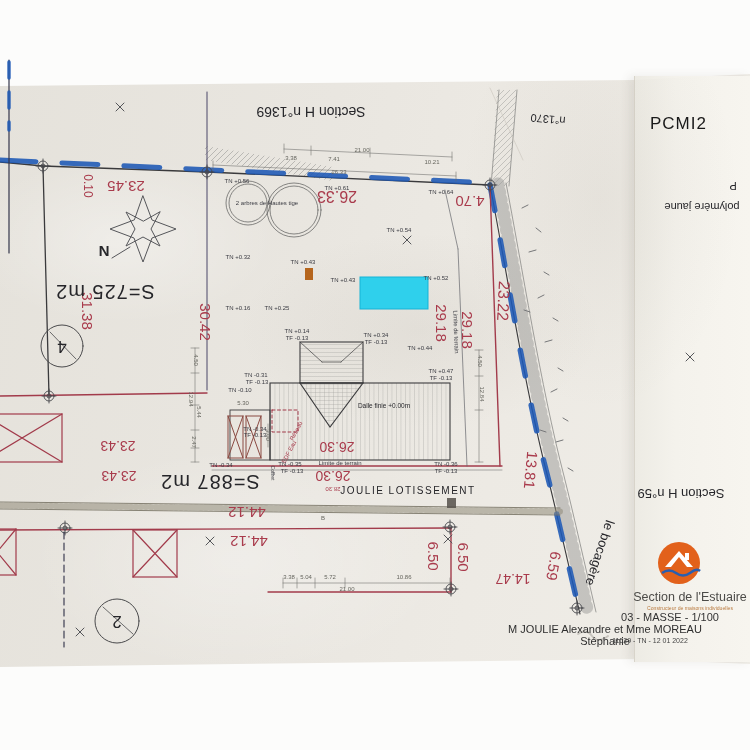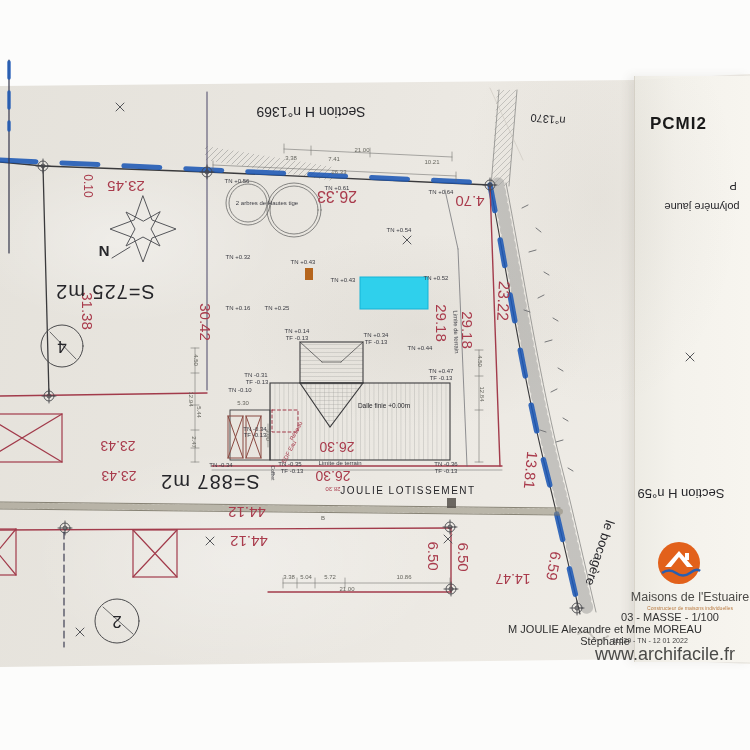--- a/index.html
+++ b/index.html
@@ -13,21 +13,21 @@
       radial-gradient(220px 120px at 120px 240px,rgba(255,255,255,.35),transparent 70%),
       radial-gradient(260px 140px at 420px 330px,rgba(120,110,95,.08),transparent 70%),
       radial-gradient(300px 160px at 240px 560px,rgba(255,255,255,.30),transparent 70%),
       radial-gradient(200px 300px at 600px 200px,rgba(120,110,95,.07),transparent 70%);
     clip-path:polygon(0px 86px,634px 80px,750px 74px,750px 664px,640px 659px,0px 667px);}
   .paper2{position:absolute;left:634px;top:76px;width:116px;height:586px;
     background:linear-gradient(90deg,#edebe4 0%,#f4f2ec 35%,#f7f5ef 100%);
     border-left:1px solid #d8d4ca;box-shadow:-5px 0 9px rgba(90,80,70,.10);}
   svg.linework{position:absolute;left:0;top:0;}
   .ann{position:absolute;white-space:nowrap;line-height:1;transform-origin:center;}
-  .stamp{position:absolute;left:650px;top:114px;font-size:17px;font-weight:bold;
+  .stamp{position:absolute;left:650px;top:114px;font-size:17px;font-weight:normal;
     letter-spacing:1px;color:#191919;}
   .titleblock{position:absolute;left:480px;top:538px;width:270px;}
   .tb-logo{position:absolute;left:175px;top:2px;width:48px;height:52px;}
   .tb-company{position:absolute;left:150px;top:52px;width:120px;text-align:center;
     font-size:12.5px;color:#4c4b48;}
   .tb-tagline{position:absolute;left:150px;top:67px;width:120px;text-align:center;
     font-size:6px;color:#b97a3f;transform:scale(.85);}
   .tb-sheet{position:absolute;left:110px;top:73px;width:160px;text-align:center;
     font-size:11px;color:#333;}
   .tb-clients{position:absolute;left:5px;top:85px;width:240px;text-align:center;
@@ -278,21 +278,20 @@
 
   <div class="stamp">PCMI2</div>
 
   <div class="titleblock">
     <svg class="tb-logo" width="48" height="52" viewBox="0 0 48 52">
       <circle cx="24" cy="23" r="21" fill="#e2611b"></circle>
       <path d="M10,27 L24,11 L38,27 L32,27 L24,17 L16,27 Z" fill="#ffffff"></path>
       <rect x="30" y="13" width="4" height="7" fill="#ffffff"></rect>
       <path d="M7,33 Q14,28 21,33 T35,33 T45,31" stroke="#2a5fb0" stroke-width="2.5" fill="none"></path>
     </svg>
-    <div class="tb-company">Maisons de l'Estuaire</div>
+    <div class="tb-company">Section de l'Estuaire</div>
     <div class="tb-tagline">Constructeur de maisons individuelles</div>
     <div class="tb-sheet">03 - MASSE - 1/100</div>
     <div class="tb-clients">M JOULIE Alexandre et Mme MOREAU Stéphanie</div>
     <div class="tb-ref">11529 - TN - 12 01 2022</div>
   </div>
 
-  <div class="watermark">www.archifacile.fr</div>
 </div>
 
 </body></html>

